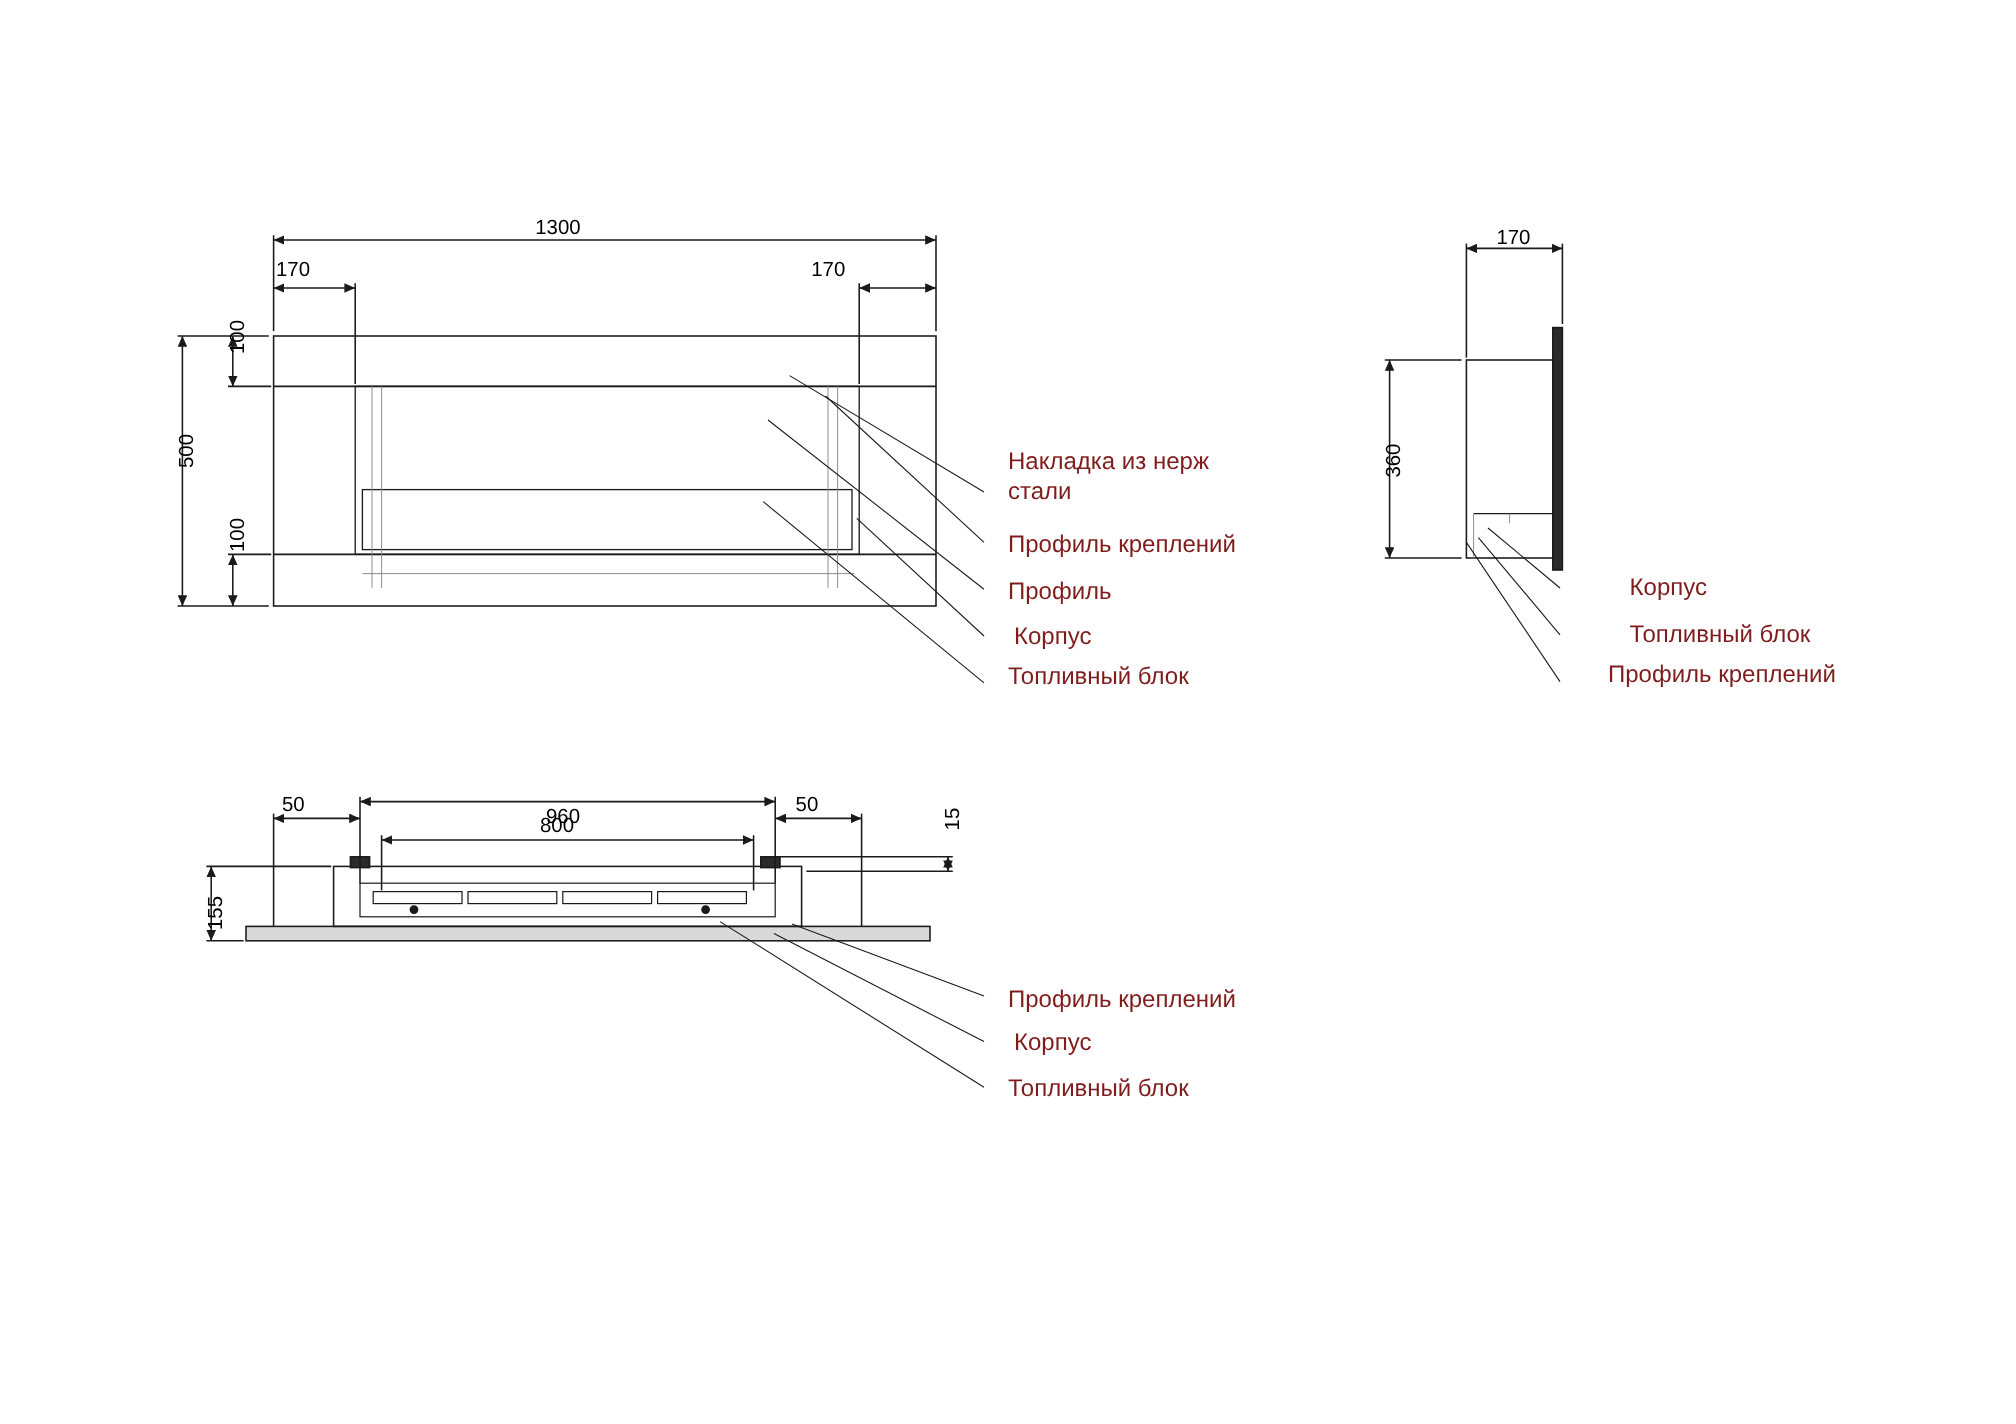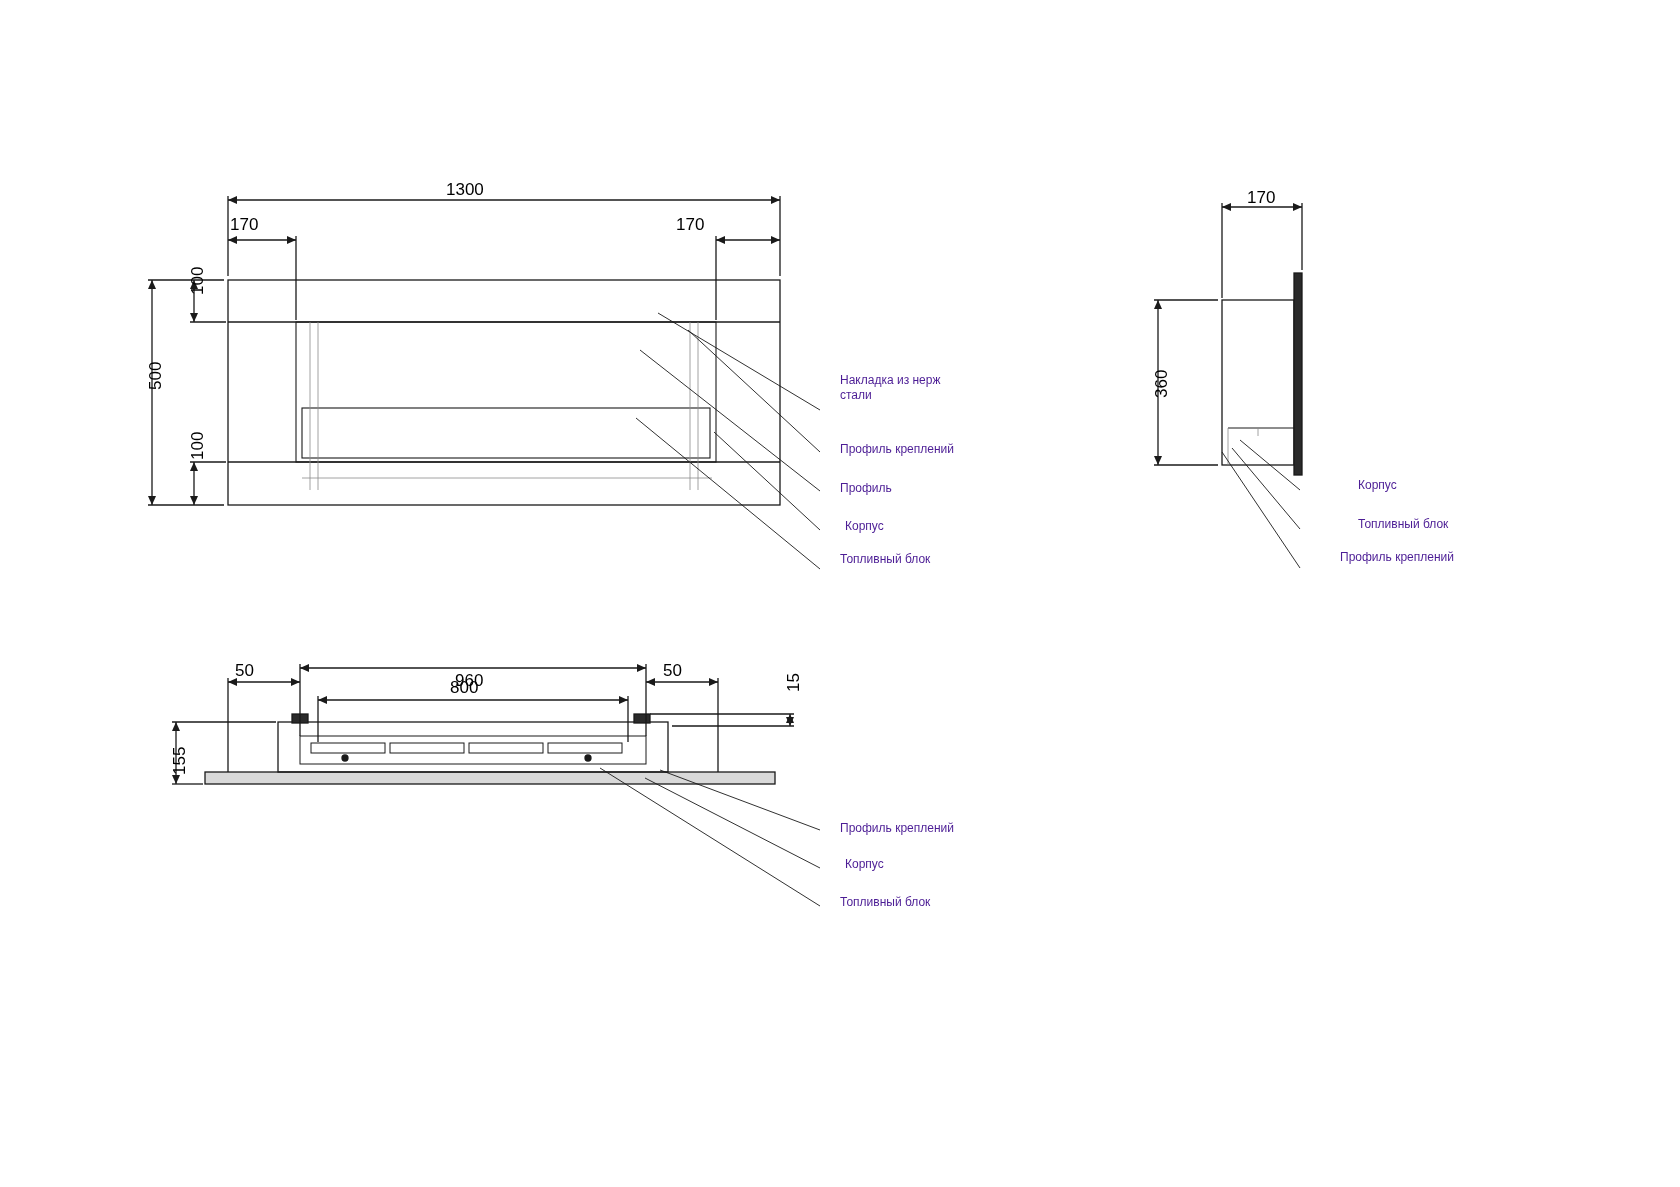--- a/index.html
+++ b/index.html
@@ -25,22 +25,22 @@
   svg.drawing {
     position: absolute;
     left: 0;
     top: 0;
     width: 1680px;
     height: 1187px;
   }
   .lbl {
     position: absolute;
     font-family: "Liberation Sans", sans-serif;
-    font-size: 12px;
-    color: #4c1d95;
+    font-size: 20px;
+    color: #7f1d1d;
     white-space: pre;
     line-height: 1.25;
   }
   .dim {
     position: absolute;
     font-family: "Liberation Sans", sans-serif;
     font-size: 17px;
     color: #000000;
     white-space: pre;
   }

